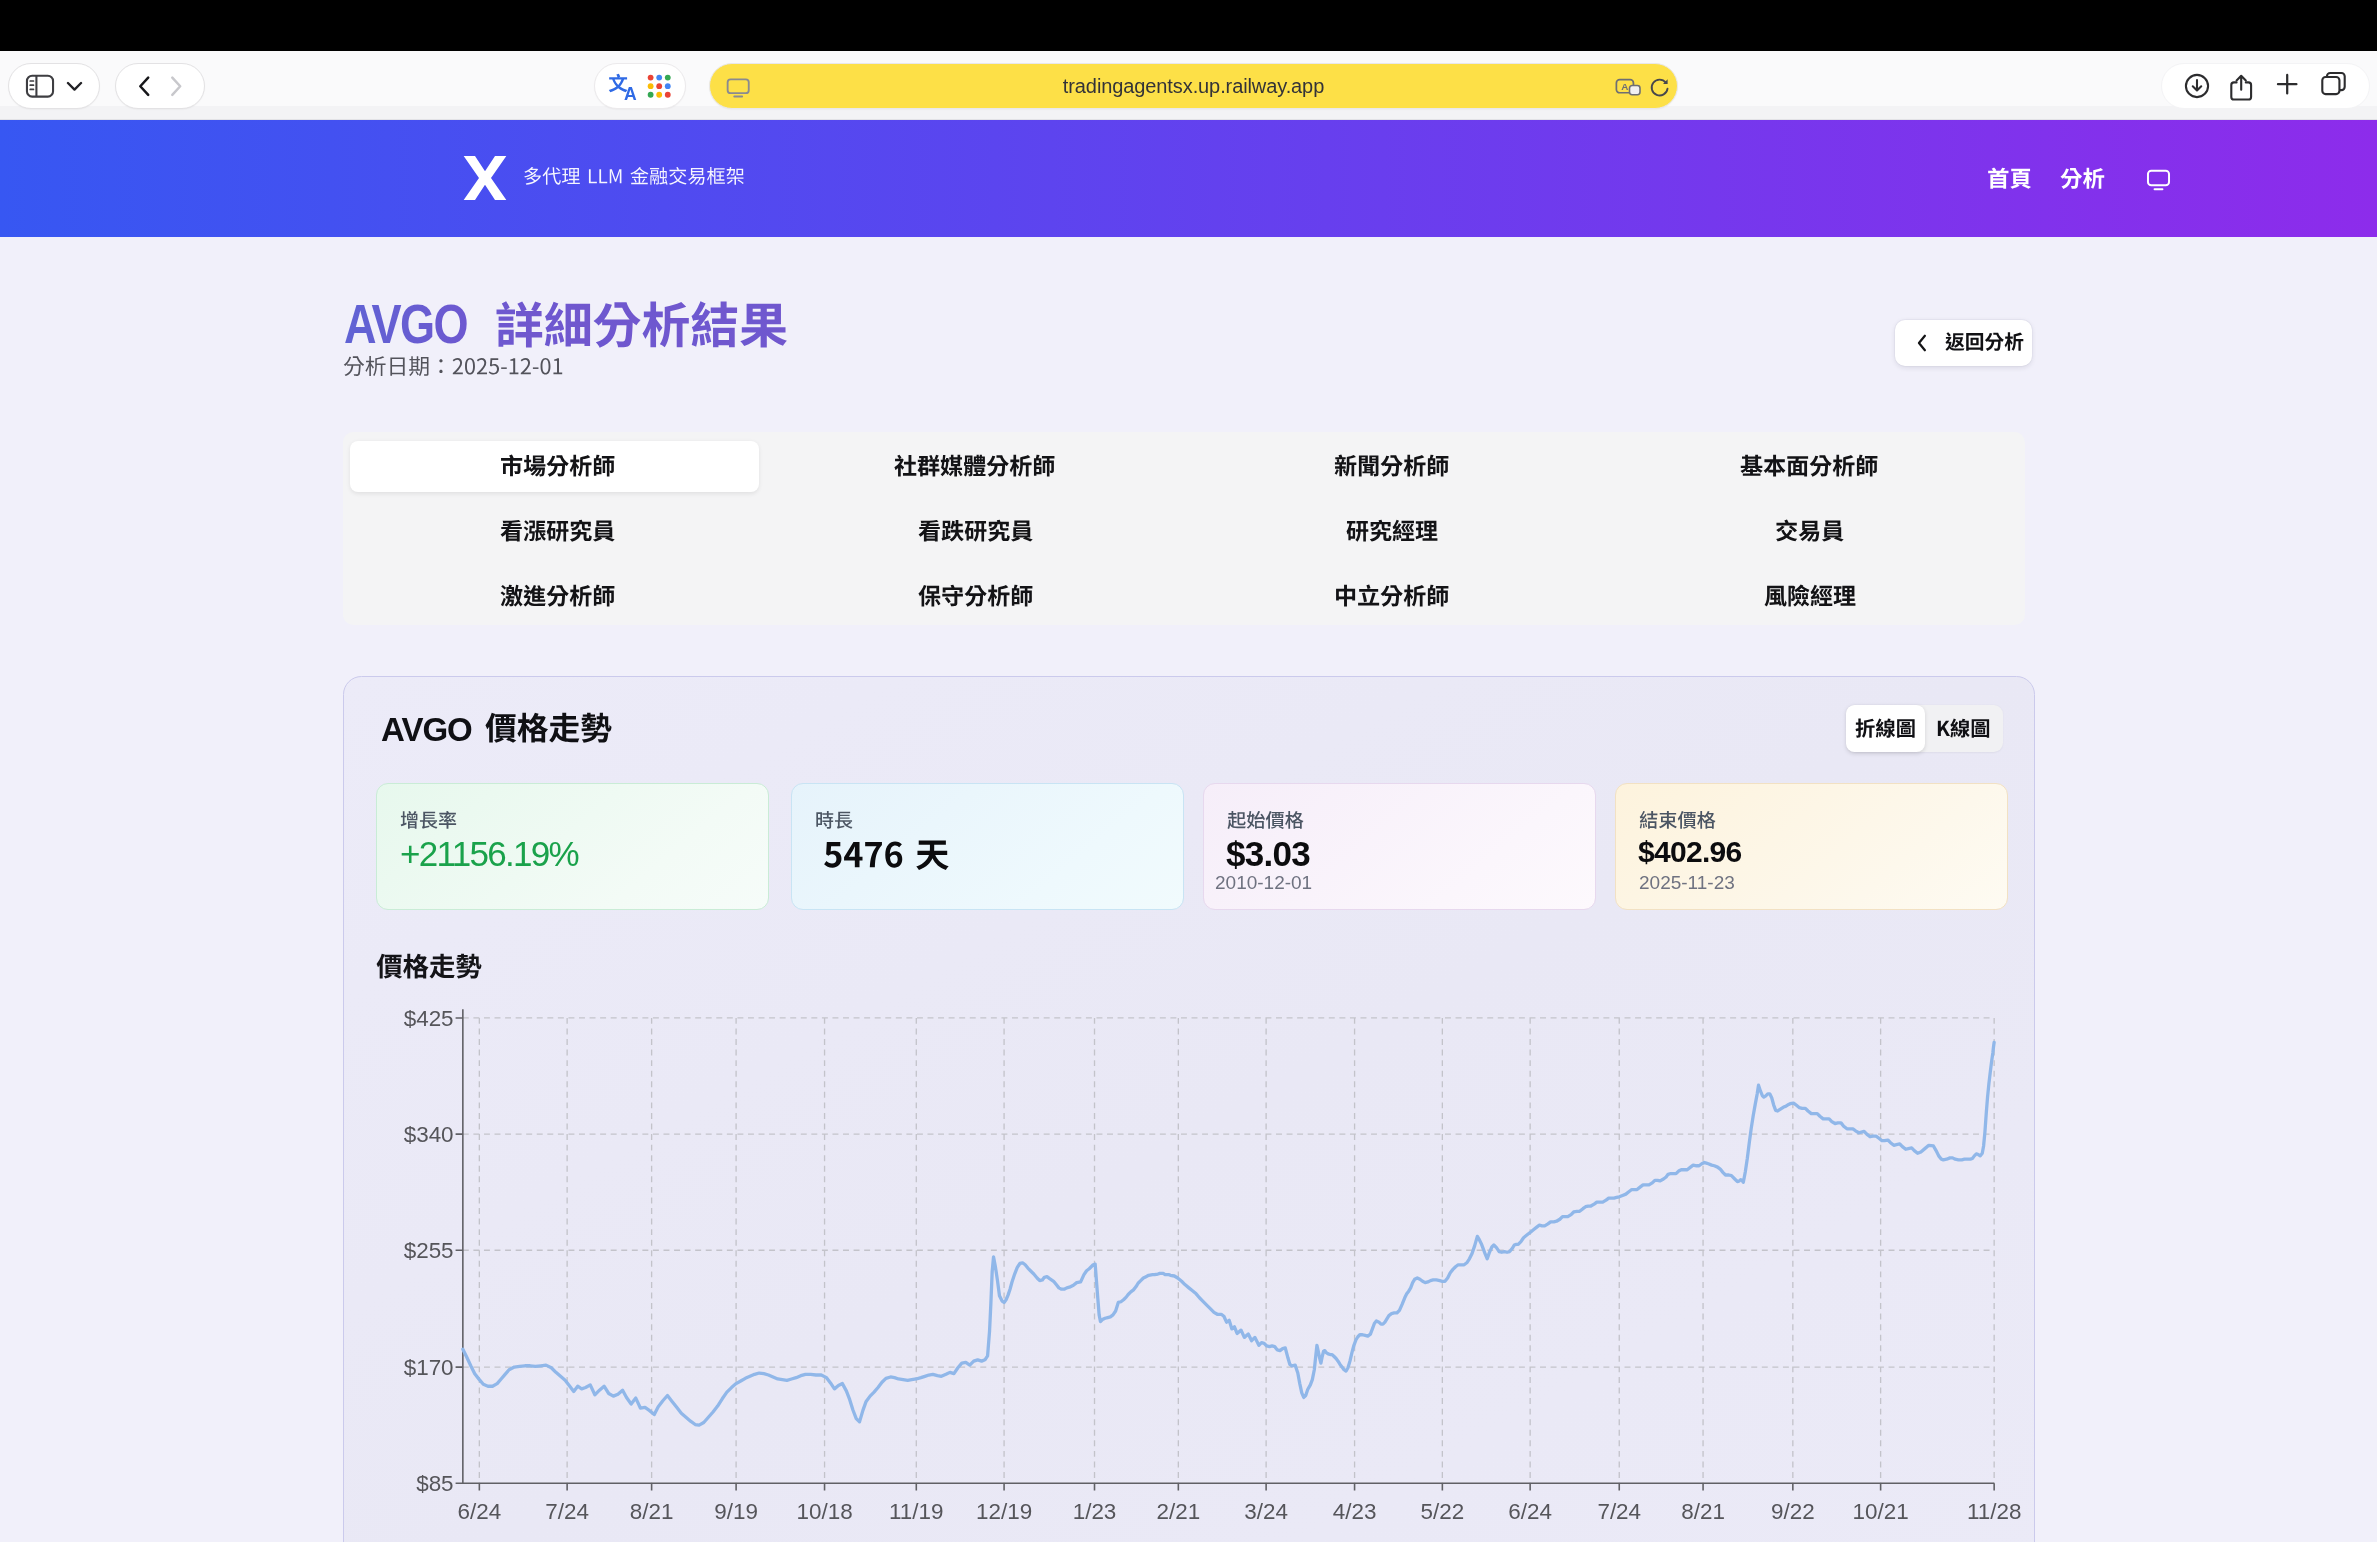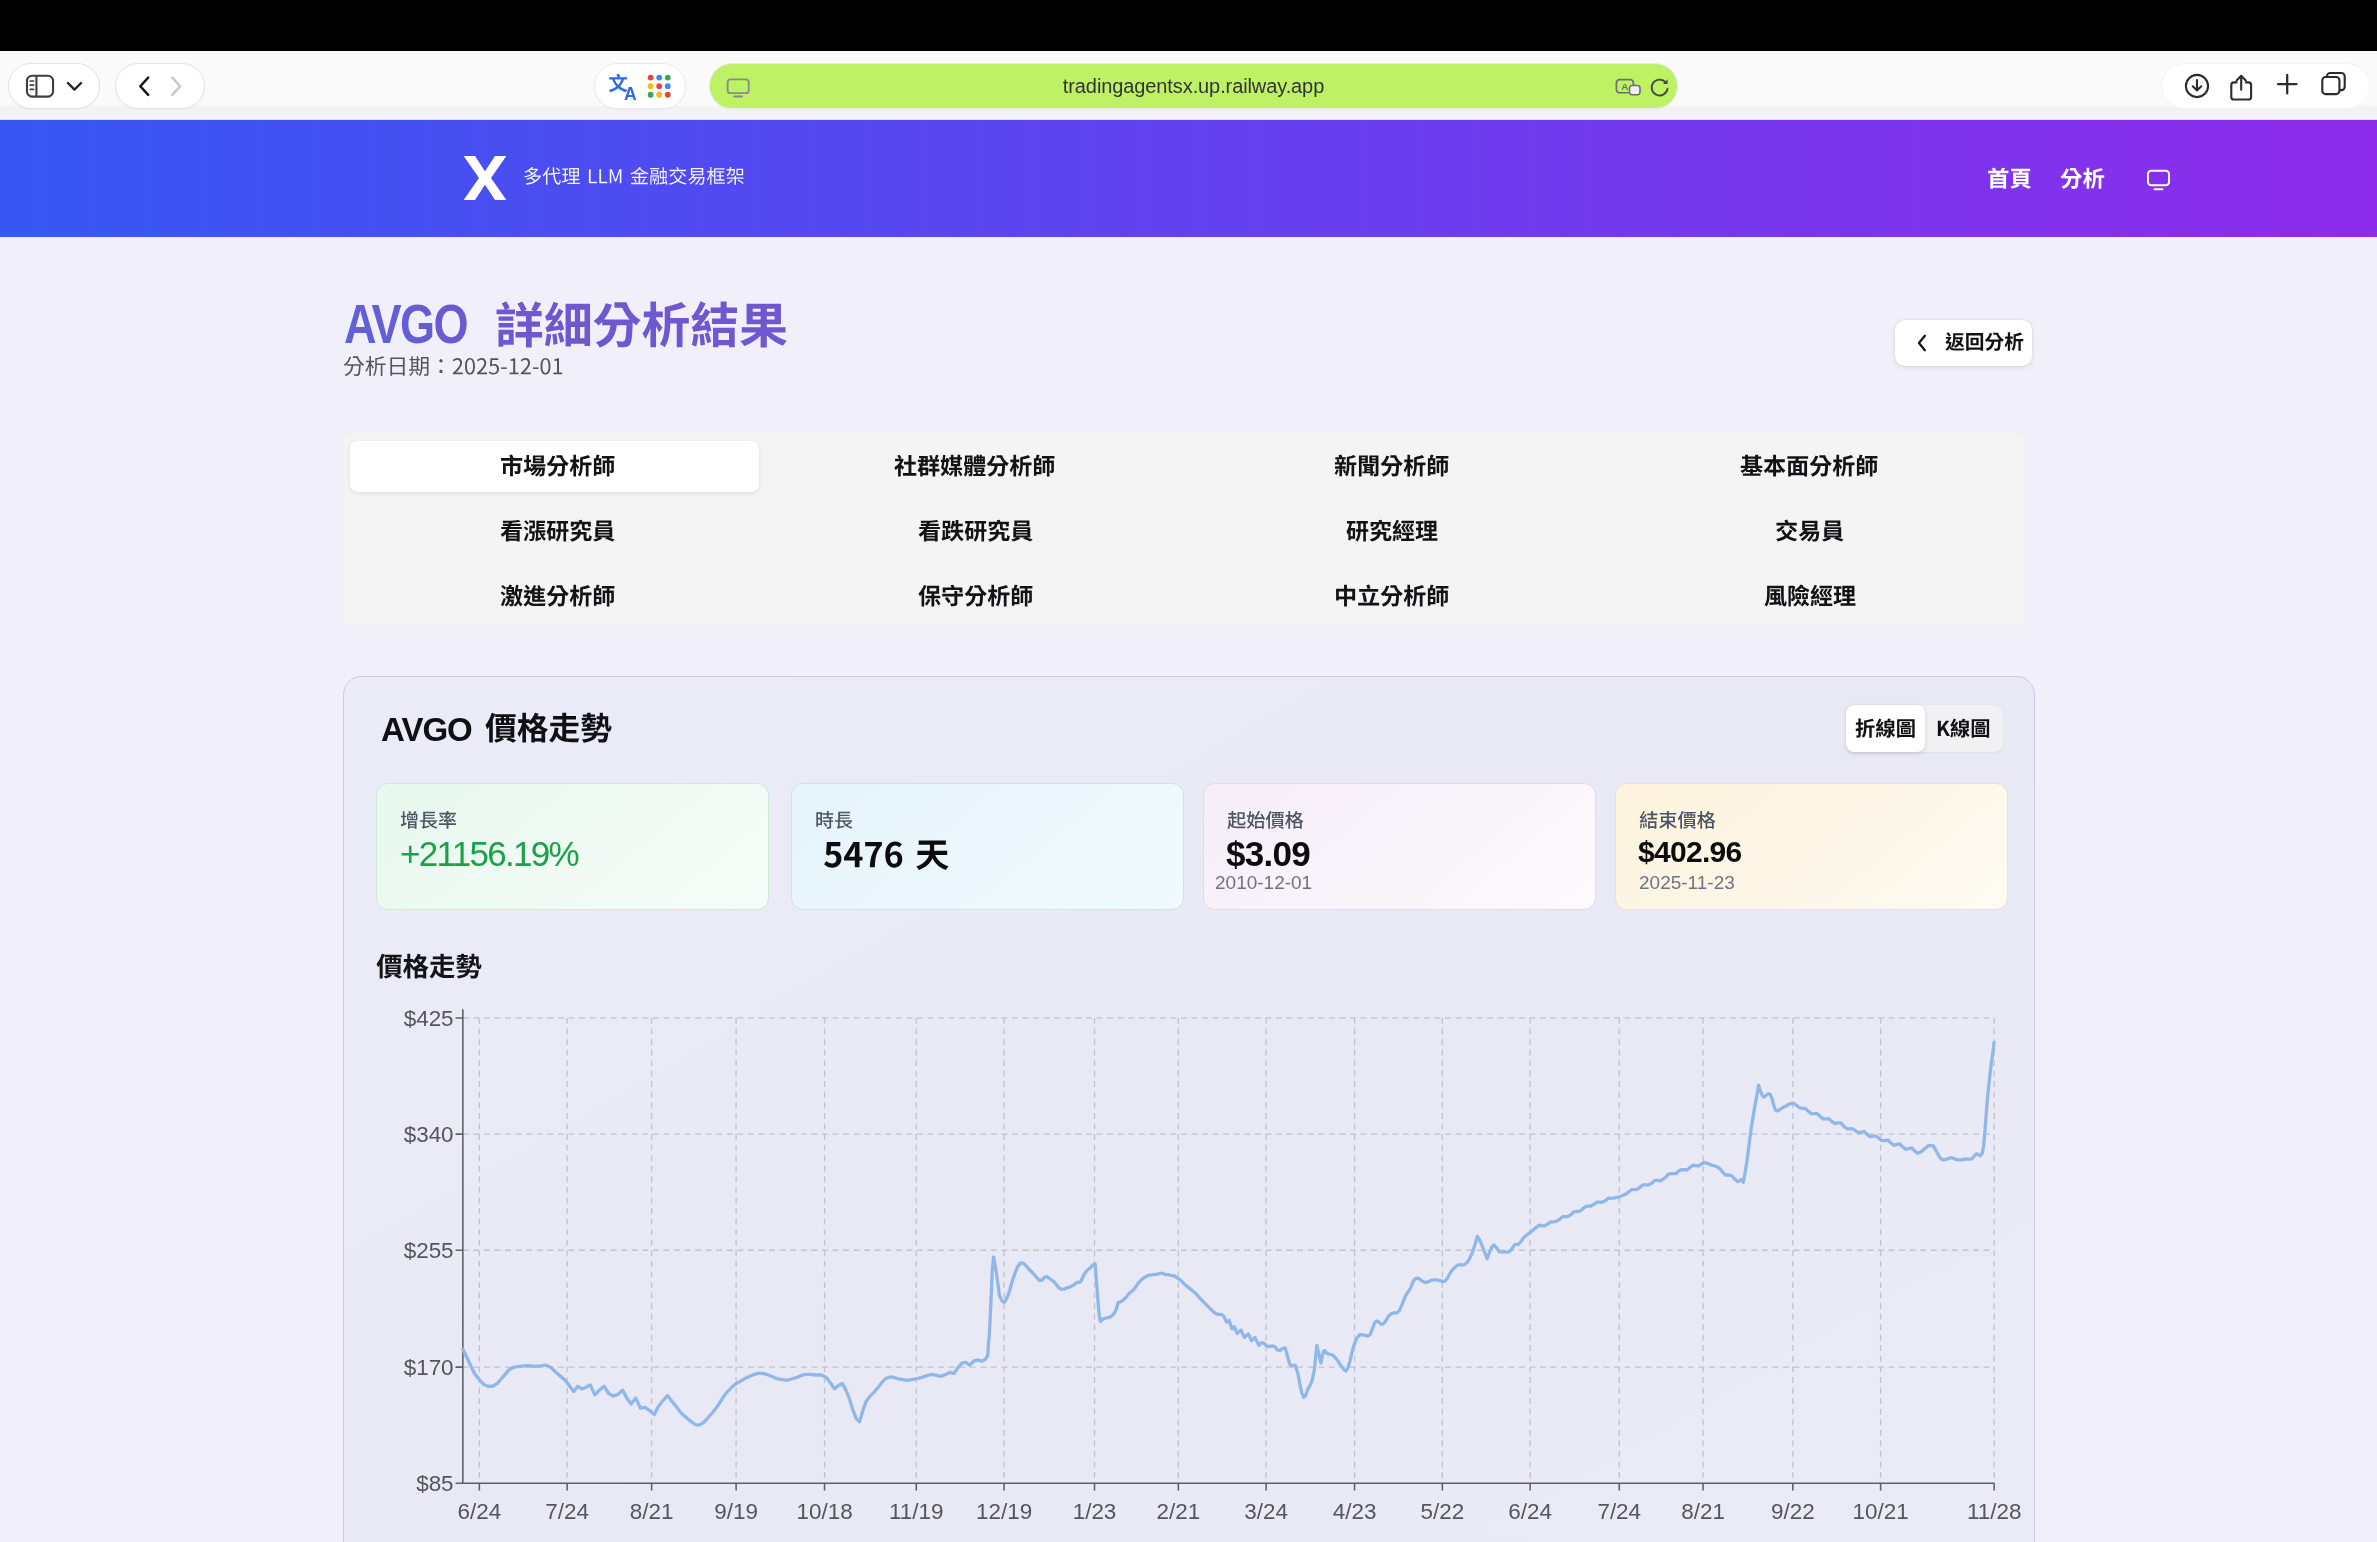--- a/index.html
+++ b/index.html
@@ -141,21 +141,21 @@
         <circle cx="20" cy="7" r="4.4" fill="#4285f4"></circle>
         <circle cx="33" cy="7" r="4.4" fill="#34a853"></circle>
         <circle cx="7" cy="20" r="4.4" fill="#fbbc05"></circle>
         <circle cx="20" cy="20" r="4.4" fill="#ea4335"></circle>
         <circle cx="33" cy="20" r="4.4" fill="#4285f4"></circle>
         <circle cx="7" cy="33" r="4.4" fill="#34a853"></circle>
         <circle cx="20" cy="33" r="4.4" fill="#fbbc05"></circle>
         <circle cx="33" cy="33" r="4.4" fill="#ea4335"></circle>
       </svg>
     </div>
-    <div class="pill" style="left:709px;width:969px;background:#bef264;border-color:#e9e8ea">
+    <div class="pill" style="left:709px;width:969px;background:#fde047;border-color:#e9e8ea">
       <div class="abs" style="left:14.5px;top:12px"><svg width="26.4" height="22.5" viewBox="0 0 40 34">
           <rect x="4" y="5" width="32" height="21" rx="4.5" stroke="#8a8a90" stroke-width="2.8" fill="none"></rect>
           <path d="M14 31h12" stroke="#8a8a90" stroke-width="2.8" stroke-linecap="round"></path>
         </svg></div>
       <span style="font-size:20px;color:#333338;letter-spacing:-0.1px">tradingagentsx.up.railway.app</span>
       <div class="abs" style="right:36px;top:13.2px"><svg width="26.4" height="21" viewBox="0 0 40 32">
           <rect x="2" y="4" width="26" height="20" rx="5" stroke="#6e6e73" stroke-width="2.6" fill="none"></rect>
           <text x="15" y="20" font-family="Liberation Sans" font-size="15" font-weight="bold" fill="#6e6e73" text-anchor="middle">A</text>
           <rect x="22" y="13" width="16" height="14" rx="4" fill="#f1f0f1" stroke="#6e6e73" stroke-width="2.4"></rect>
         </svg></div>
@@ -494,21 +494,21 @@
       <svg class="r" style="" width="127" height="40" viewBox="0 -46 193 61">
         <g transform="scale(0.05200)" fill="#0c0c0e">
           <use href="#b35" x="0"></use>
           <use href="#b34" x="590"></use>
           <use href="#b37" x="1180"></use>
           <use href="#b36" x="1770"></use>
           <use href="#b5929" x="2700"></use>
         </g>
       </svg>
     </div>
-    <div class="abs" style="left:882px;top:158px;font-size:35px;font-weight:bold;letter-spacing:-0.7px;color:#0c0c0e;line-height:1.1">$3.09</div>
+    <div class="abs" style="left:882px;top:158px;font-size:35px;font-weight:bold;letter-spacing:-0.7px;color:#0c0c0e;line-height:1.1">$3.03</div>
     <div class="abs" style="left:871px;top:195px;font-size:19px;color:#6f7280">2010-12-01</div>
     <div class="abs" style="left:1294px;top:158px;font-size:30px;font-weight:bold;letter-spacing:-0.7px;color:#0c0c0e;line-height:1.1">$402.96</div>
     <div class="abs" style="left:1295px;top:195px;font-size:19px;color:#6f7280">2025-11-23</div>
   </div>
 <div class="abs" style="left:376px;top:953px">
     <svg class="r" style="" width="106" height="31" viewBox="0 -35 160 47">
       <g transform="scale(0.04000)" fill="#141418">
         <use href="#b50f9" x="0"></use>
         <use href="#b683c" x="1000"></use>
         <use href="#b8d70" x="2000"></use>

